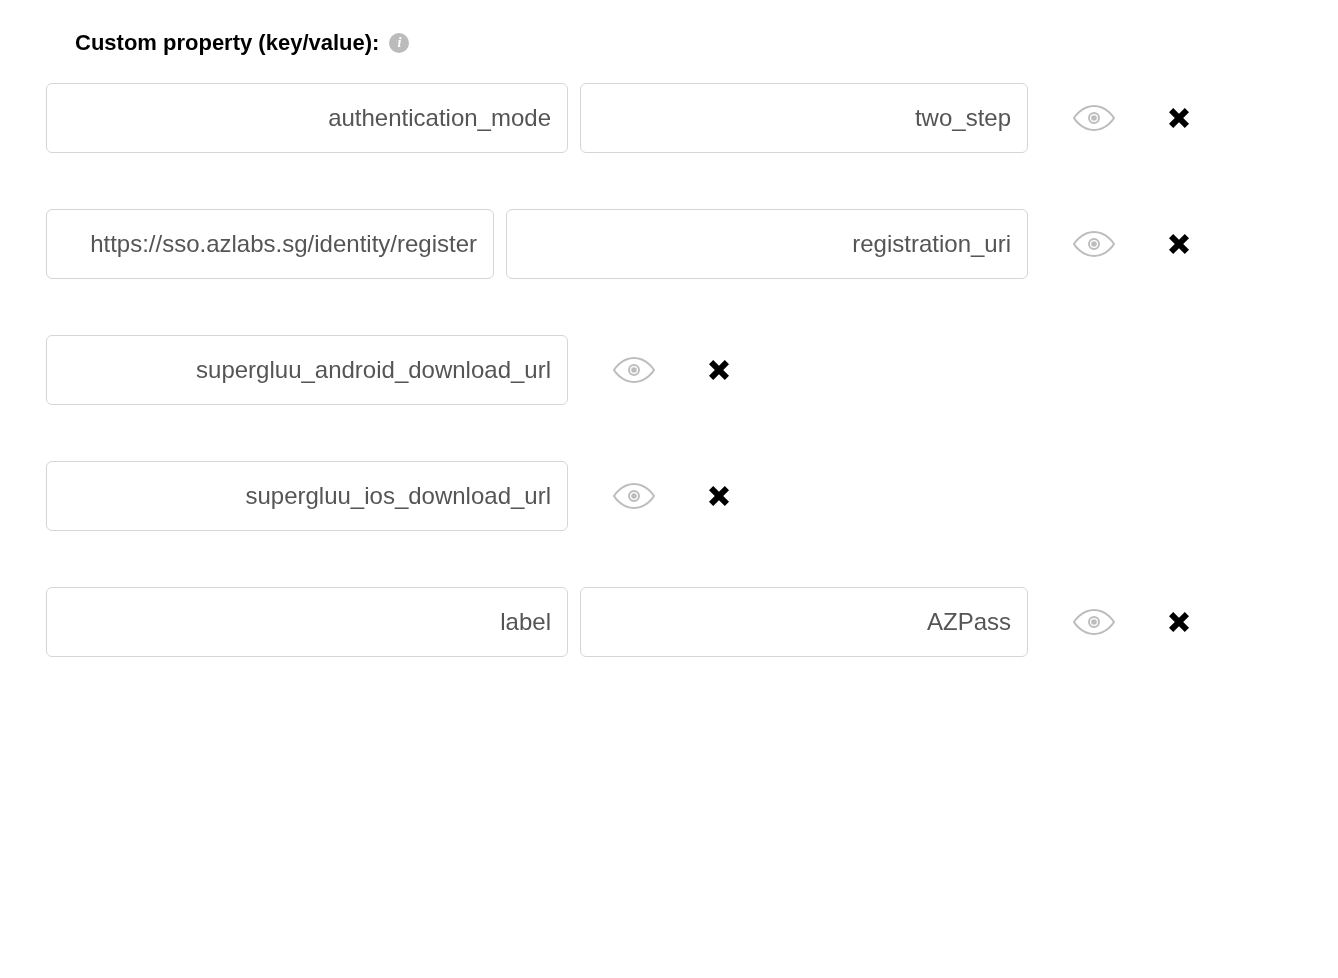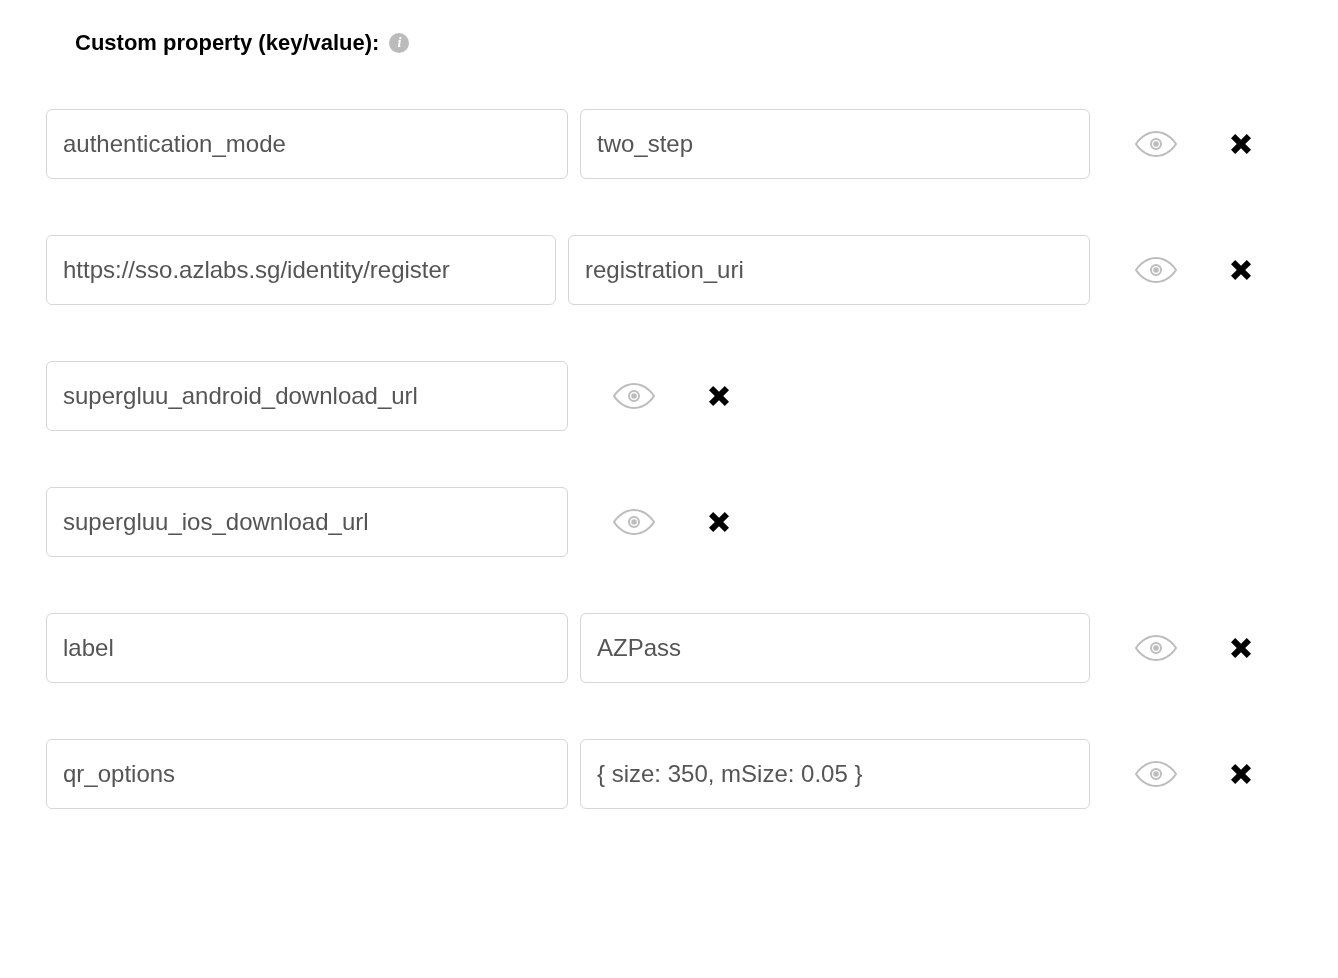--- a/index.html
+++ b/index.html
@@ -6,21 +6,21 @@
     body {
       font-family: -apple-system, BlinkMacSystemFont, "Segoe UI", Helvetica, Arial, sans-serif;
       background: #ffffff;
       padding: 30px 70px 0 40px;
     }
     .section-header {
       display: flex;
       align-items: center;
       gap: 10px;
       margin-left: 35px;
-      margin-bottom: 50px;
+      margin-bottom: 24px;
     }
     .section-title {
       font-size: 22px;
       font-weight: 700;
       color: #000;
     }
     .info-icon {
       width: 20px;
       height: 20px;
       border-radius: 50%;
@@ -53,24 +53,25 @@
     .text-input {
       height: 70px;
       border: 1px solid #d6d6d6;
       border-radius: 6px;
       font-size: 24px;
       color: #555555;
       padding: 0 16px;
       background: #ffffff;
       outline: none;
       font-family: inherit;
+      text-align: right;
     }
     .text-input::placeholder { color: #555555; }
     .key-input { width: 522px; }
-    .value-input { width: 510px; }
+    .value-input { width: 448px; }
     .action-group {
       display: flex;
       align-items: center;
       gap: 48px;
       margin-left: 32px;
     }
     .eye-icon {
       width: 44px;
       height: 30px;
       display: inline-flex;
@@ -179,31 +180,13 @@
   <circle cx="22" cy="15" r="1.8" fill="#bdbdbd"></circle>
 </svg>
         </span>
         <span class="remove-icon">
           <svg viewBox="0 0 28 28">
   <path fill="#000" d="M14 9.8 L19.8 4 L24 8.2 L18.2 14 L24 19.8 L19.8 24 L14 18.2 L8.2 24 L4 19.8 L9.8 14 L4 8.2 L8.2 4 Z"></path>
 </svg>
         </span>
       </div>
     </div>
-    <div class="row">
-      <input type="text" class="text-input key-input" value="qr_options" style="">
-      <input type="text" class="text-input value-input" value="{ size: 350, mSize: 0.05 }" style="">
-      <div class="action-group">
-        <span class="eye-icon">
-          <svg viewBox="0 0 44 30" fill="none" stroke="#bdbdbd" stroke-width="2">
-  <path d="M2 15 C2 15 9 3 22 3 C35 3 42 15 42 15 C42 15 35 27 22 27 C9 27 2 15 2 15 Z"></path>
-  <circle cx="22" cy="15" r="5"></circle>
-  <circle cx="22" cy="15" r="1.8" fill="#bdbdbd"></circle>
-</svg>
-        </span>
-        <span class="remove-icon">
-          <svg viewBox="0 0 28 28">
-  <path fill="#000" d="M14 9.8 L19.8 4 L24 8.2 L18.2 14 L24 19.8 L19.8 24 L14 18.2 L8.2 24 L4 19.8 L9.8 14 L4 8.2 L8.2 4 Z"></path>
-</svg>
-        </span>
-      </div>
-    </div>
   </div>
 
 </body></html>

